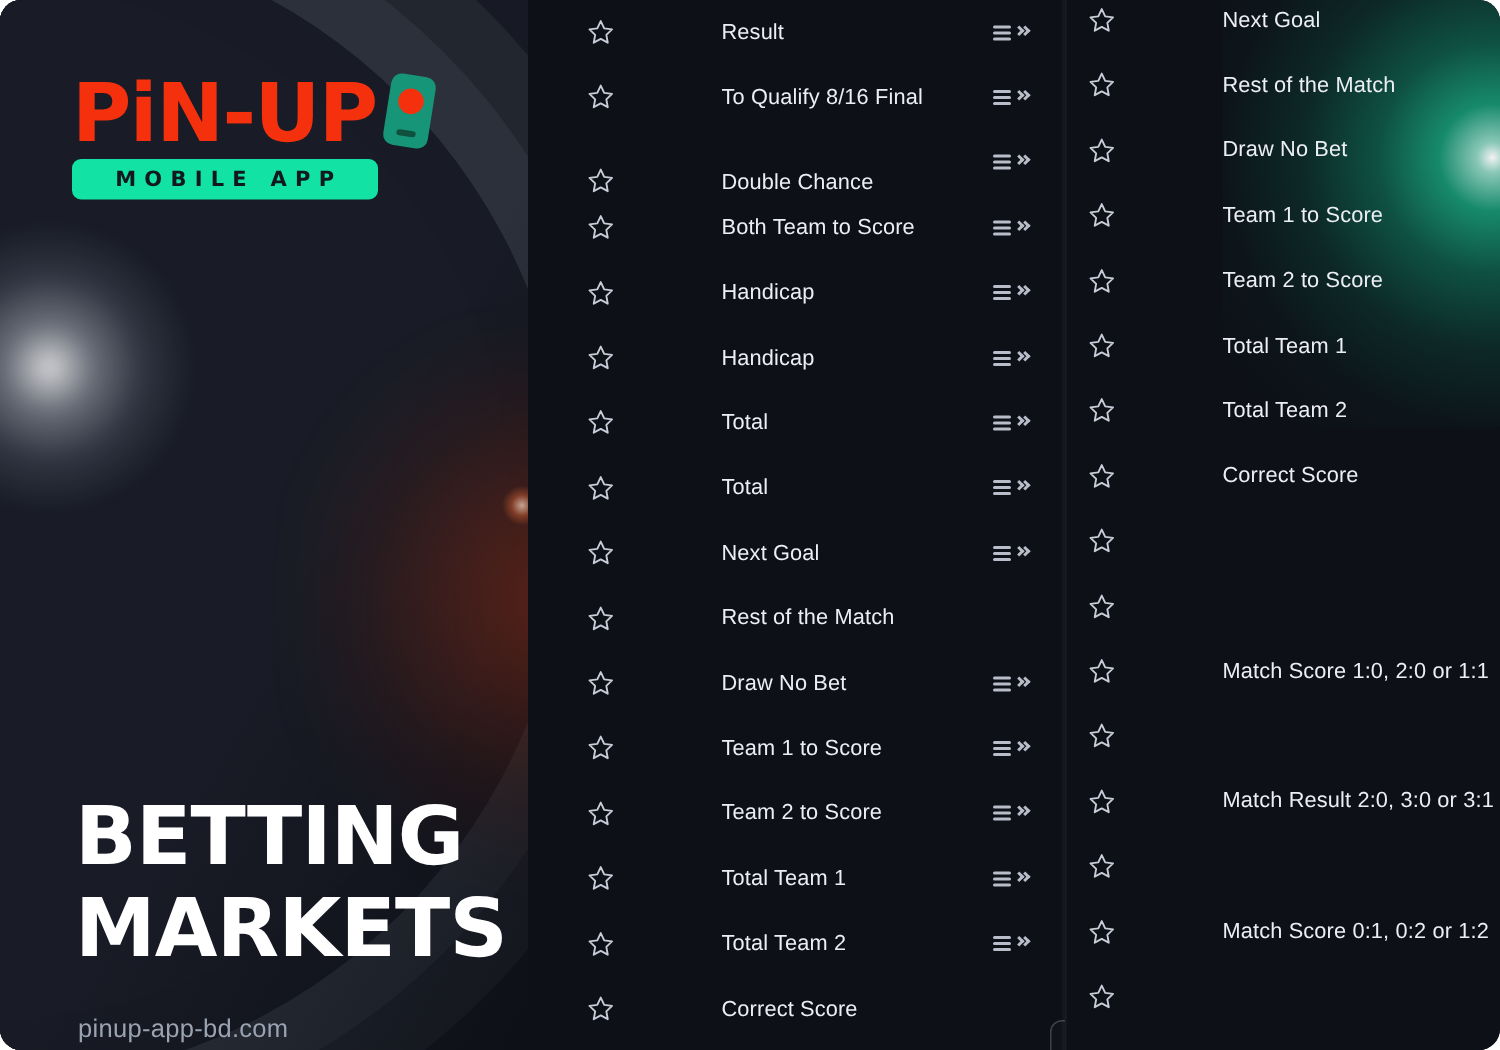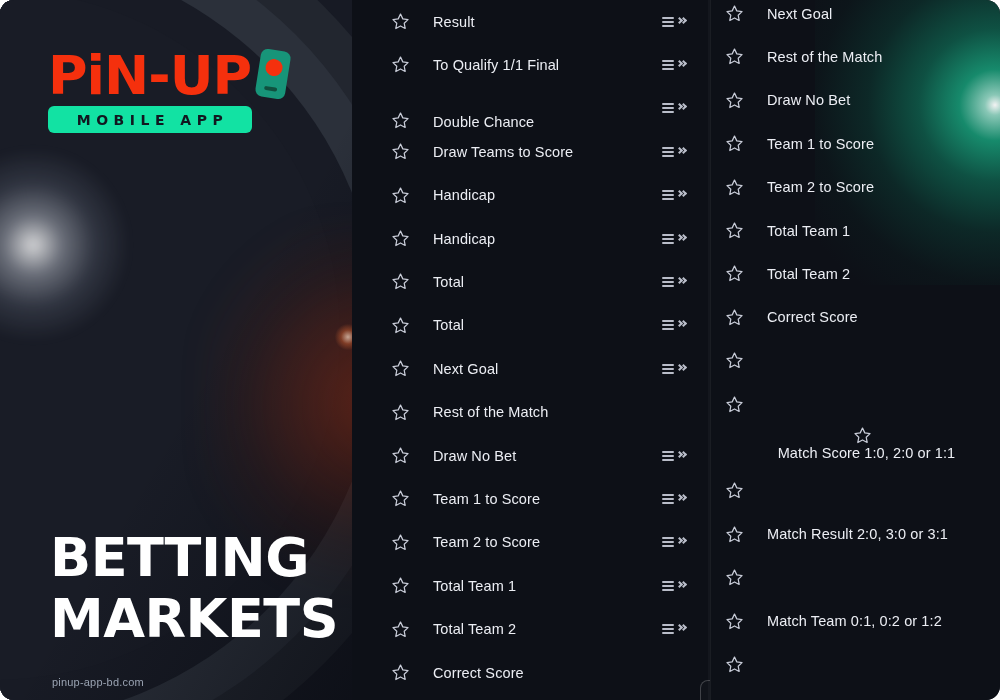--- a/index.html
+++ b/index.html
@@ -128,21 +128,21 @@
     font-weight:bold;
     font-size:54px;
     line-height:61px;
     letter-spacing:-0.5px;
     color:#ffffff;
     text-transform:uppercase;
   }
   #headline .l2 { display:block; }
   #site-url {
     position:absolute; left:52px; top:676px;
-    font-size:11px;
+    font-size:17px;
     color:#9aa3b2;
     letter-spacing:0.2px;
   }
 
   
   .column {
     position:absolute; top:0; height:700px;
     overflow:hidden;
   }
   #col-mid   { left:352px; width:358px; background:#0d1017; }
@@ -166,21 +166,21 @@
   #col-sep {
     position:absolute; left:710px; top:0;
     width:1px; height:700px;
     background:rgba(255,255,255,0.055);
   }
 
   .row {
     position:absolute;
     left:0; right:0;
     height:43px;
-    display:flex; align-items:center;
+    display:flex; align-items:center;gap:48px;
   }
   .star {
     flex:0 0 auto;
     width:19px; height:19px;
     display:block;
   }
   .star path { fill:none; stroke:#c8ccd8; stroke-width:1.6; stroke-linejoin:round; }
   .row-label {
     font-size:14.5px;
     color:#eceef4;
@@ -291,21 +291,21 @@
             <span class="chev">
               <b></b>
               <b></b>
             </span>
           </span>
         </div>
         <div class="row" style="top: 43.4px;">
           <svg class="star" viewBox="0 0 24 24">
             <path d="M12 2.6l2.9 6.1 6.6.9-4.8 4.6 1.2 6.6L12 17.6 6.1 20.8l1.2-6.6L2.5 9.6l6.6-.9z"></path>
           </svg>
-          <span class="row-label">To Qualify 1/1 Final</span>
+          <span class="row-label">To Qualify 8/16 Final</span>
           <span class="row-action">
             <span class="stack">
               <i></i>
               <i></i>
               <i></i>
             </span>
             <span class="chev">
               <b></b>
               <b></b>
             </span>
@@ -325,21 +325,21 @@
             <span class="chev">
               <b></b>
               <b></b>
             </span>
           </span>
         </div>
         <div class="row" style="top: 130.2px;">
           <svg class="star" viewBox="0 0 24 24">
             <path d="M12 2.6l2.9 6.1 6.6.9-4.8 4.6 1.2 6.6L12 17.6 6.1 20.8l1.2-6.6L2.5 9.6l6.6-.9z"></path>
           </svg>
-          <span class="row-label">Draw Teams to Score</span>
+          <span class="row-label">Both Team to Score</span>
           <span class="row-action">
             <span class="stack">
               <i></i>
               <i></i>
               <i></i>
             </span>
             <span class="chev">
               <b></b>
               <b></b>
             </span>
@@ -586,21 +586,21 @@
         <div class="row" style="top: 339.2px;">
           <svg class="star" viewBox="0 0 24 24">
             <path d="M12 2.6l2.9 6.1 6.6.9-4.8 4.6 1.2 6.6L12 17.6 6.1 20.8l1.2-6.6L2.5 9.6l6.6-.9z"></path>
           </svg>
         </div>
         <div class="row" style="top: 382.6px;">
           <svg class="star" viewBox="0 0 24 24">
             <path d="M12 2.6l2.9 6.1 6.6.9-4.8 4.6 1.2 6.6L12 17.6 6.1 20.8l1.2-6.6L2.5 9.6l6.6-.9z"></path>
           </svg>
         </div>
-        <div class="row" style="top: 426px; flex-direction: column;">
+        <div class="row" style="top: 426px;">
           <svg class="star" viewBox="0 0 24 24">
             <path d="M12 2.6l2.9 6.1 6.6.9-4.8 4.6 1.2 6.6L12 17.6 6.1 20.8l1.2-6.6L2.5 9.6l6.6-.9z"></path>
           </svg>
           <span class="row-label">Match Score 1:0, 2:0 or 1:1</span>
         </div>
         <div class="row" style="top: 469.4px;">
           <svg class="star" viewBox="0 0 24 24">
             <path d="M12 2.6l2.9 6.1 6.6.9-4.8 4.6 1.2 6.6L12 17.6 6.1 20.8l1.2-6.6L2.5 9.6l6.6-.9z"></path>
           </svg>
         </div>
@@ -612,21 +612,21 @@
         </div>
         <div class="row" style="top: 556.2px;">
           <svg class="star" viewBox="0 0 24 24">
             <path d="M12 2.6l2.9 6.1 6.6.9-4.8 4.6 1.2 6.6L12 17.6 6.1 20.8l1.2-6.6L2.5 9.6l6.6-.9z"></path>
           </svg>
         </div>
         <div class="row" style="top: 599.6px;">
           <svg class="star" viewBox="0 0 24 24">
             <path d="M12 2.6l2.9 6.1 6.6.9-4.8 4.6 1.2 6.6L12 17.6 6.1 20.8l1.2-6.6L2.5 9.6l6.6-.9z"></path>
           </svg>
-          <span class="row-label">Match Team 0:1, 0:2 or 1:2</span>
+          <span class="row-label">Match Score 0:1, 0:2 or 1:2</span>
         </div>
         <div class="row" style="top: 643px;">
           <svg class="star" viewBox="0 0 24 24">
             <path d="M12 2.6l2.9 6.1 6.6.9-4.8 4.6 1.2 6.6L12 17.6 6.1 20.8l1.2-6.6L2.5 9.6l6.6-.9z"></path>
           </svg>
         </div>
       </div>
   </div>
 
   <div id="col-sep"></div>

